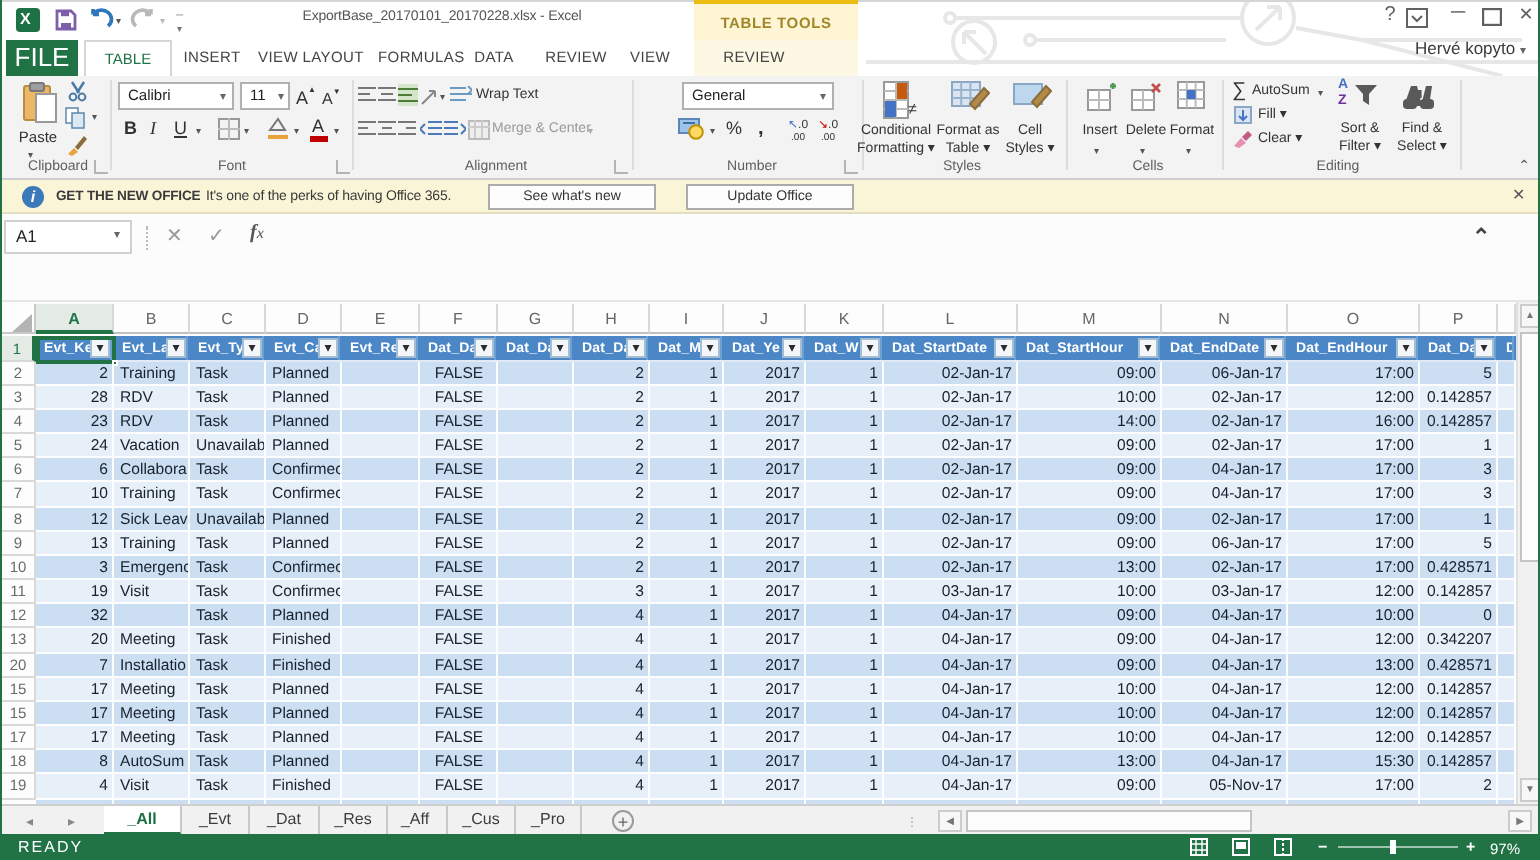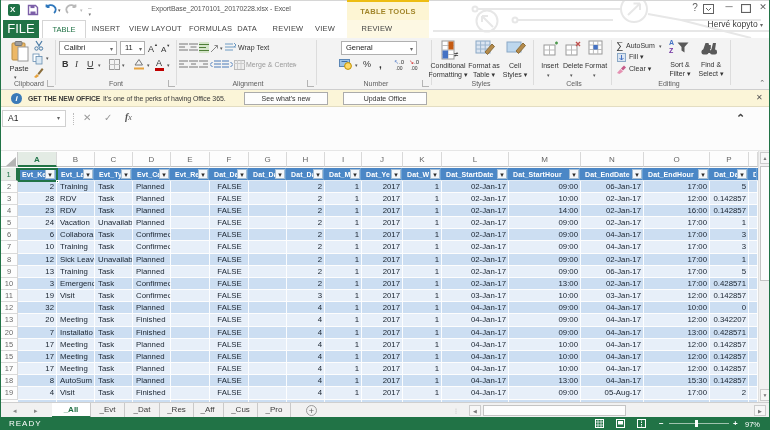--- a/index.html
+++ b/index.html
@@ -660,21 +660,21 @@
       <div class="dc" style="left:56px;top:236.39px;width:38px;text-align:left;padding-left:3px">Visit</div>
       <div class="dc" style="left:94px;top:236.39px;width:38px;text-align:left;padding-left:3px">Task</div>
       <div class="dc" style="left:132px;top:236.39px;width:38px;text-align:left;padding-left:3px">Finished</div>
       <div class="dc" style="left:209px;top:236.39px;width:39px;text-align:center">FALSE</div>
       <div class="dc" style="left:286px;top:236.39px;width:38px;text-align:right;padding-right:3px">4</div>
       <div class="dc" style="left:324px;top:236.39px;width:37px;text-align:right;padding-right:3px">1</div>
       <div class="dc" style="left:361px;top:236.39px;width:41px;text-align:right;padding-right:3px">2017</div>
       <div class="dc" style="left:402px;top:236.39px;width:39px;text-align:right;padding-right:3px">1</div>
       <div class="dc" style="left:441px;top:236.39px;width:67px;text-align:right;padding-right:3px">04-Jan-17</div>
       <div class="dc" style="left:508px;top:236.39px;width:72px;text-align:right;padding-right:3px">09:00</div>
-      <div class="dc" style="left:580px;top:236.39px;width:63px;text-align:right;padding-right:3px">05-Aug-17</div>
+      <div class="dc" style="left:580px;top:236.39px;width:63px;text-align:right;padding-right:3px">05-Nov-17</div>
       <div class="dc" style="left:643px;top:236.39px;width:66px;text-align:right;padding-right:3px">17:00</div>
       <div class="dc" style="left:709px;top:236.39px;width:39px;text-align:right;padding-right:3px">2</div>
       <div style="position:absolute;left:17px;top:248.56px;width:740px;height:2.44px;background:#ccdef2"></div>
       <div style="position:absolute;left:55px;top:29.5px;width:1px;height:221.5px;background:#fff;opacity:.9"></div>
       <div style="position:absolute;left:93px;top:29.5px;width:1px;height:221.5px;background:#fff;opacity:.9"></div>
       <div style="position:absolute;left:131px;top:29.5px;width:1px;height:221.5px;background:#fff;opacity:.9"></div>
       <div style="position:absolute;left:169px;top:29.5px;width:1px;height:221.5px;background:#fff;opacity:.9"></div>
       <div style="position:absolute;left:208px;top:29.5px;width:1px;height:221.5px;background:#fff;opacity:.9"></div>
       <div style="position:absolute;left:247px;top:29.5px;width:1px;height:221.5px;background:#fff;opacity:.9"></div>
       <div style="position:absolute;left:285px;top:29.5px;width:1px;height:221.5px;background:#fff;opacity:.9"></div>

